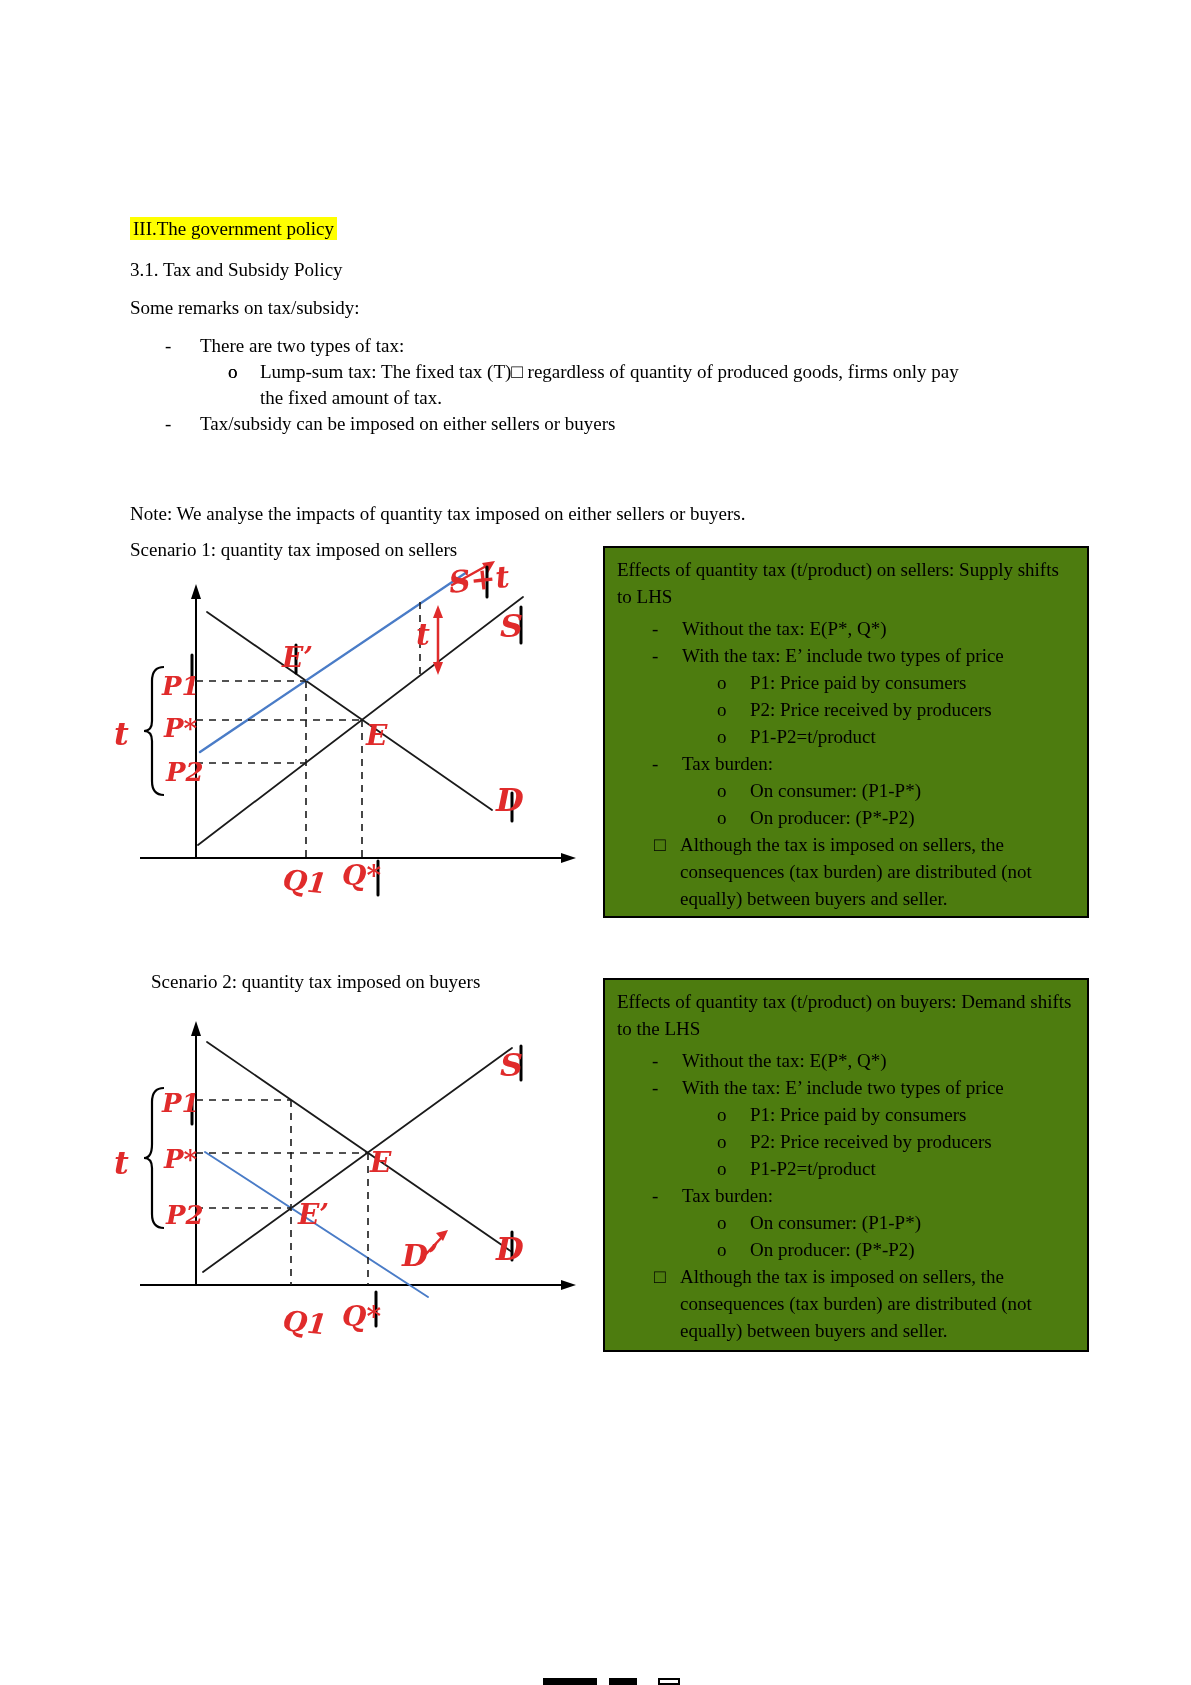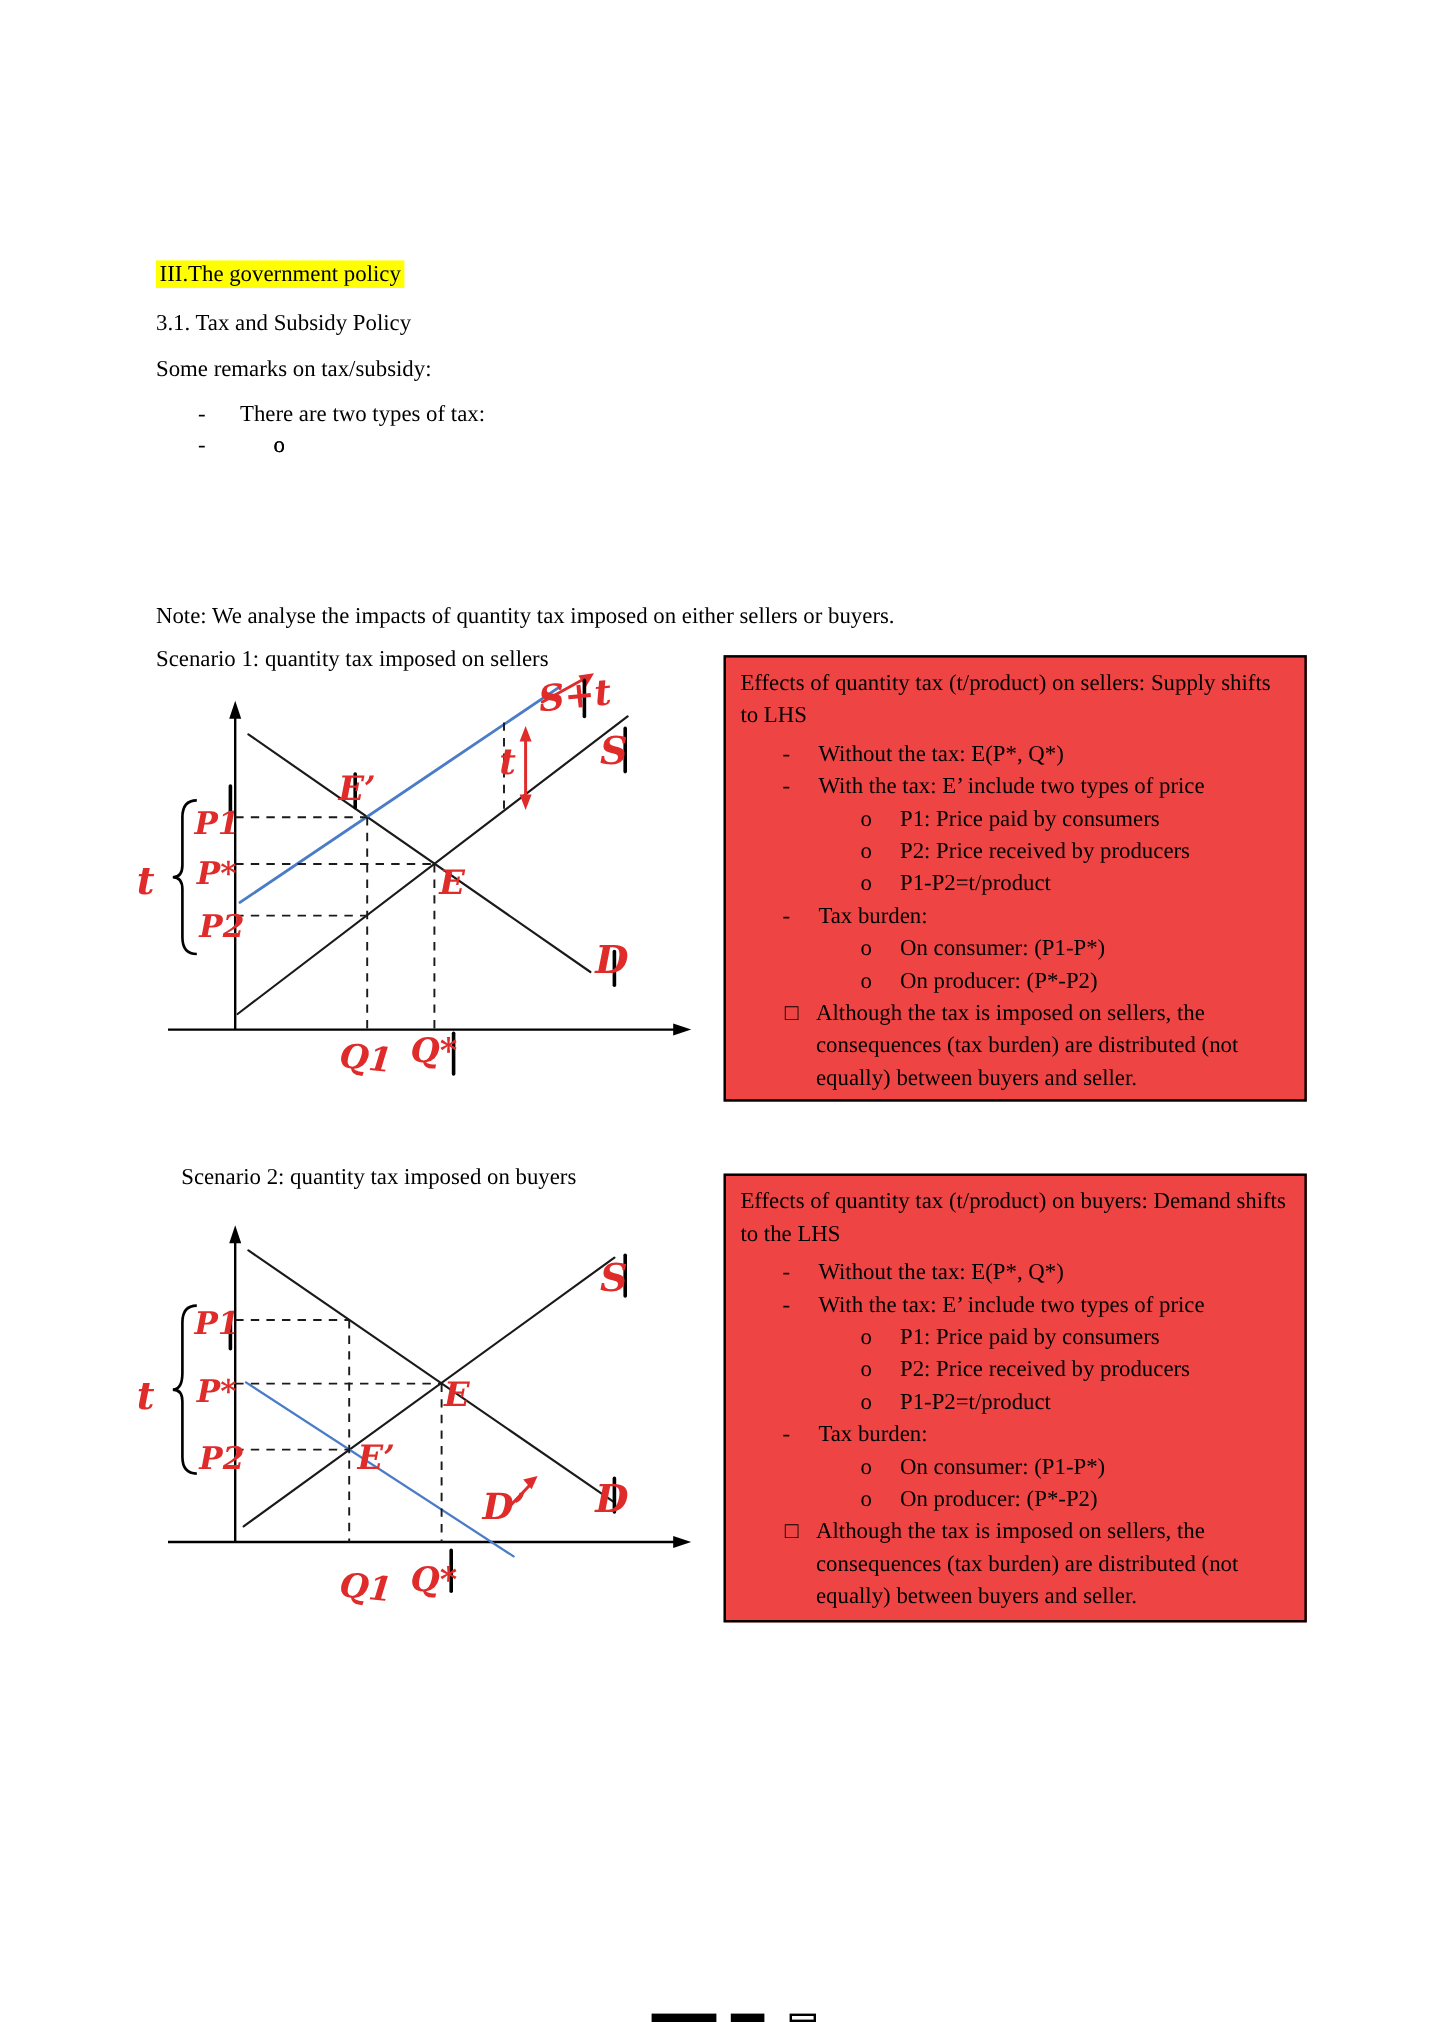--- a/index.html
+++ b/index.html
@@ -23,21 +23,21 @@
   .li { position: relative; }
   .li-l1 { padding-left: 70px; }
   .li-l1 > .marker { position: absolute; left: 35px; }
   .li-l2 { padding-left: 130px; }
   .li-l2 > .marker { position: absolute; left: 98px; }
 
   
   .infobox {
     position: absolute;
     border: 2px solid #000;
-    background: #ef4444;
+    background: #4d7c0f;
     padding: 8px 12px;
     line-height: 27px;
   }
   .bx-list { margin-top: 5px; }
   .bx-li { position: relative; }
   .bx-l1 { padding-left: 65px; }
   .bx-l1 > .marker { position: absolute; left: 35px; }
   .bx-l2 { padding-left: 133px; }
   .bx-l2 > .marker { position: absolute; left: 100px; }
   .bx-final { padding-left: 63px; }
@@ -74,23 +74,25 @@
   <div class="abs list" style="left:130px; top:333px;">
     <div class="li li-l1">
       <span class="marker">-</span>
       <span>There are two types of tax:</span>
     </div>
     <div class="li li-l2">
       <span class="marker">o</span>
     </div>
     <div class="li li-l2">
       <span class="marker">o</span>
+      <span>Lump-sum tax: The fixed tax (T)□ regardless of quantity of produced goods, firms only pay the fixed amount of tax.</span>
     </div>
     <div class="li li-l1">
       <span class="marker">-</span>
+      <span>Tax/subsidy can be imposed on either sellers or buyers</span>
     </div>
   </div>
 
   <div class="abs para" style="left:130px; top:501px;font-family:Liberation Serif, serif;">Note: We analyse the impacts of quantity tax imposed on either sellers or buyers.</div>
 
   <div class="abs para" style="left:130px; top:537px;">Scenario 1: quantity tax imposed on sellers</div>
 
   <svg style="left:100px; top:555px;" width="490" height="350" viewBox="0 0 490 350">
 
     <line class="axis" x1="96" y1="40" x2="96" y2="303"></line>

